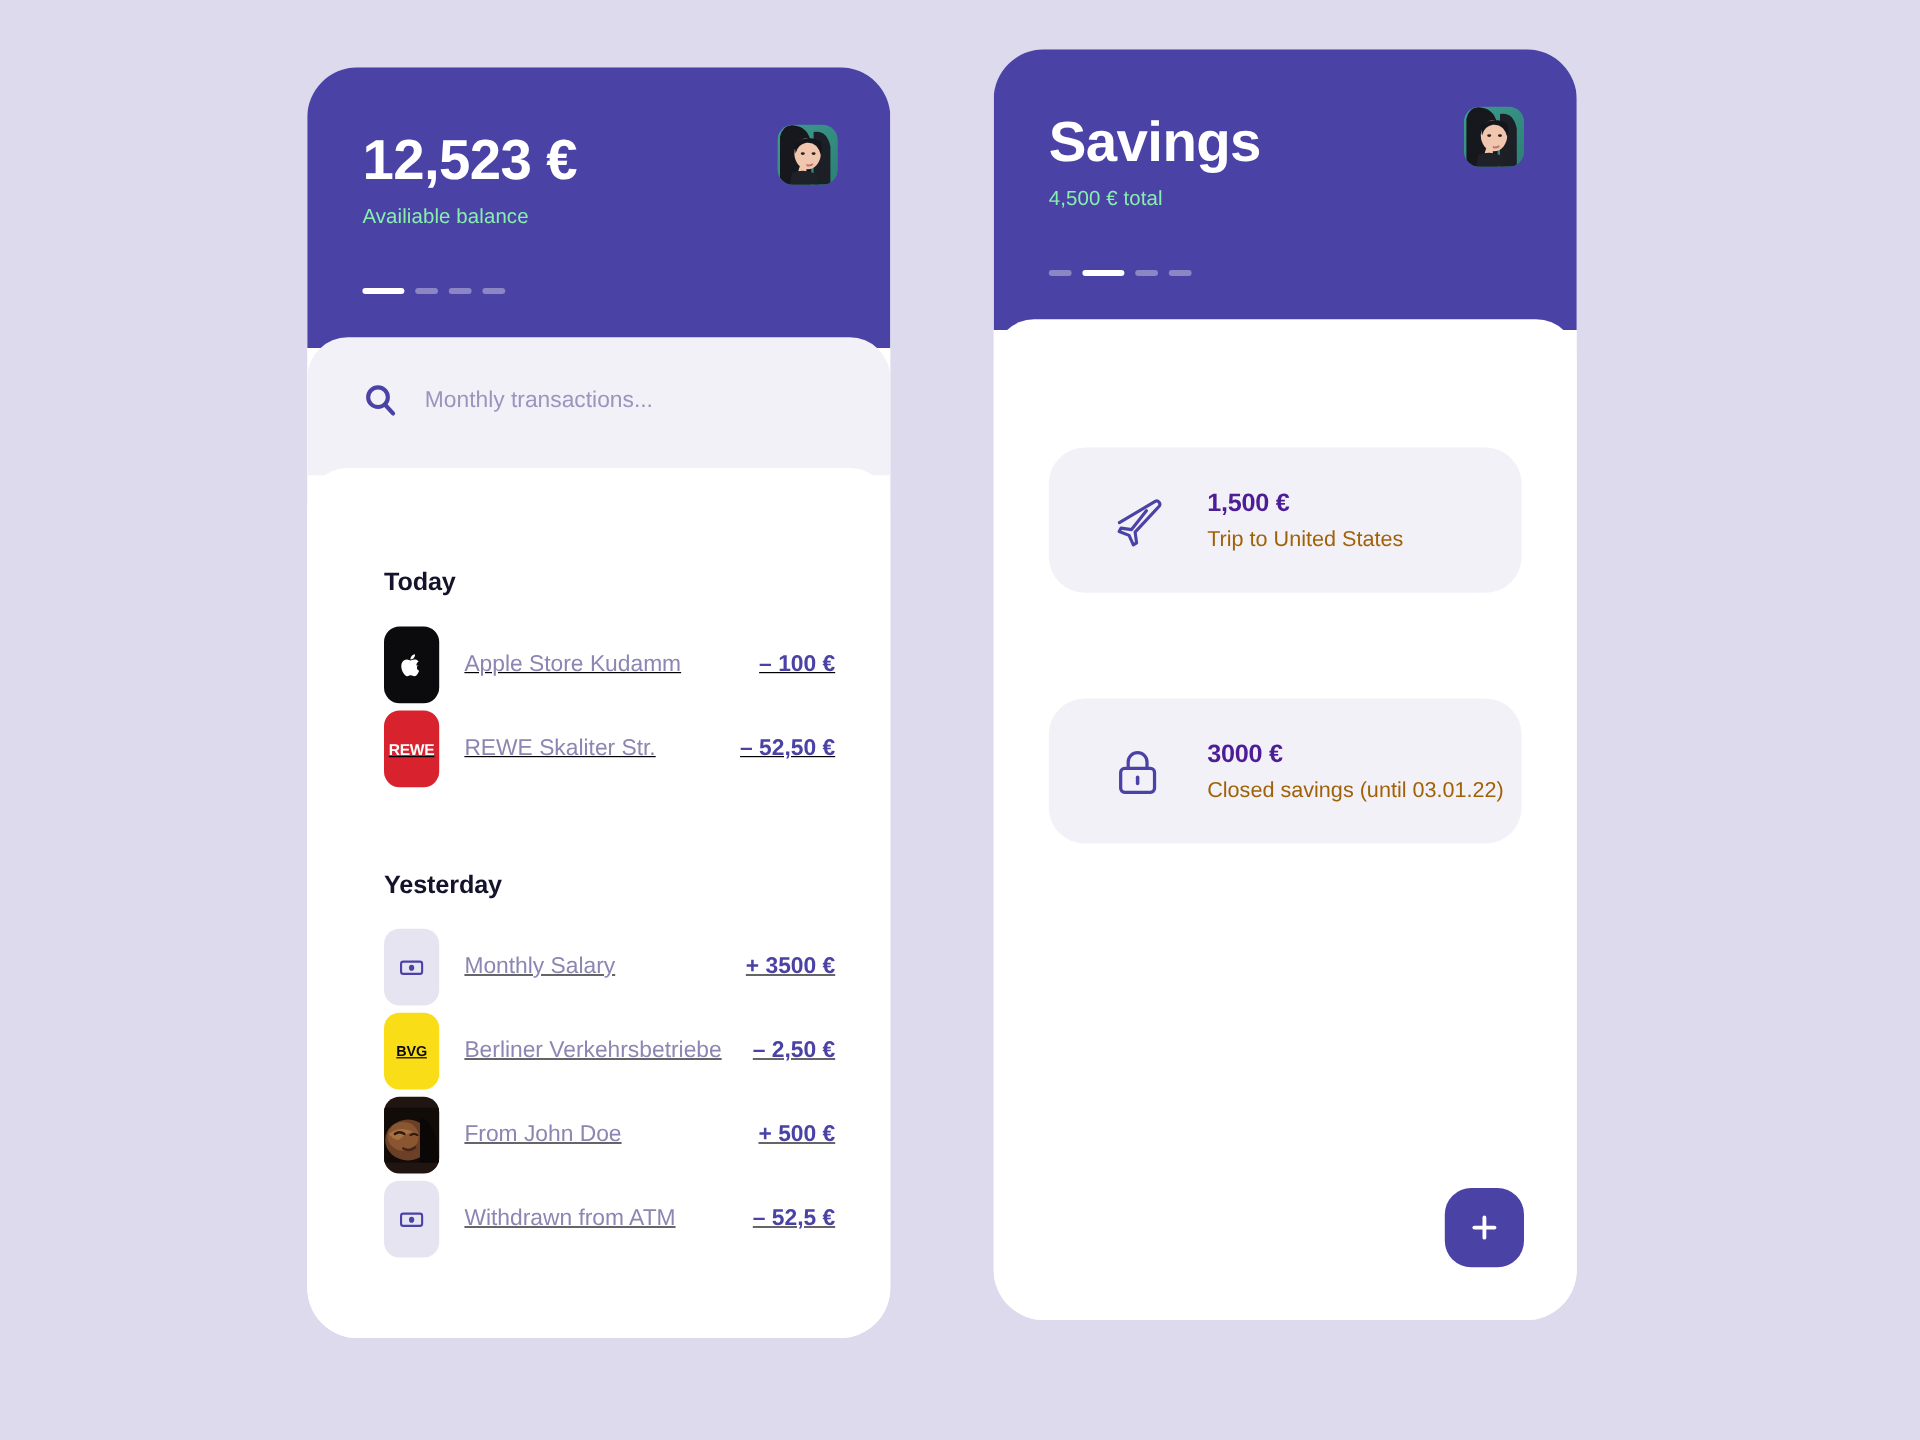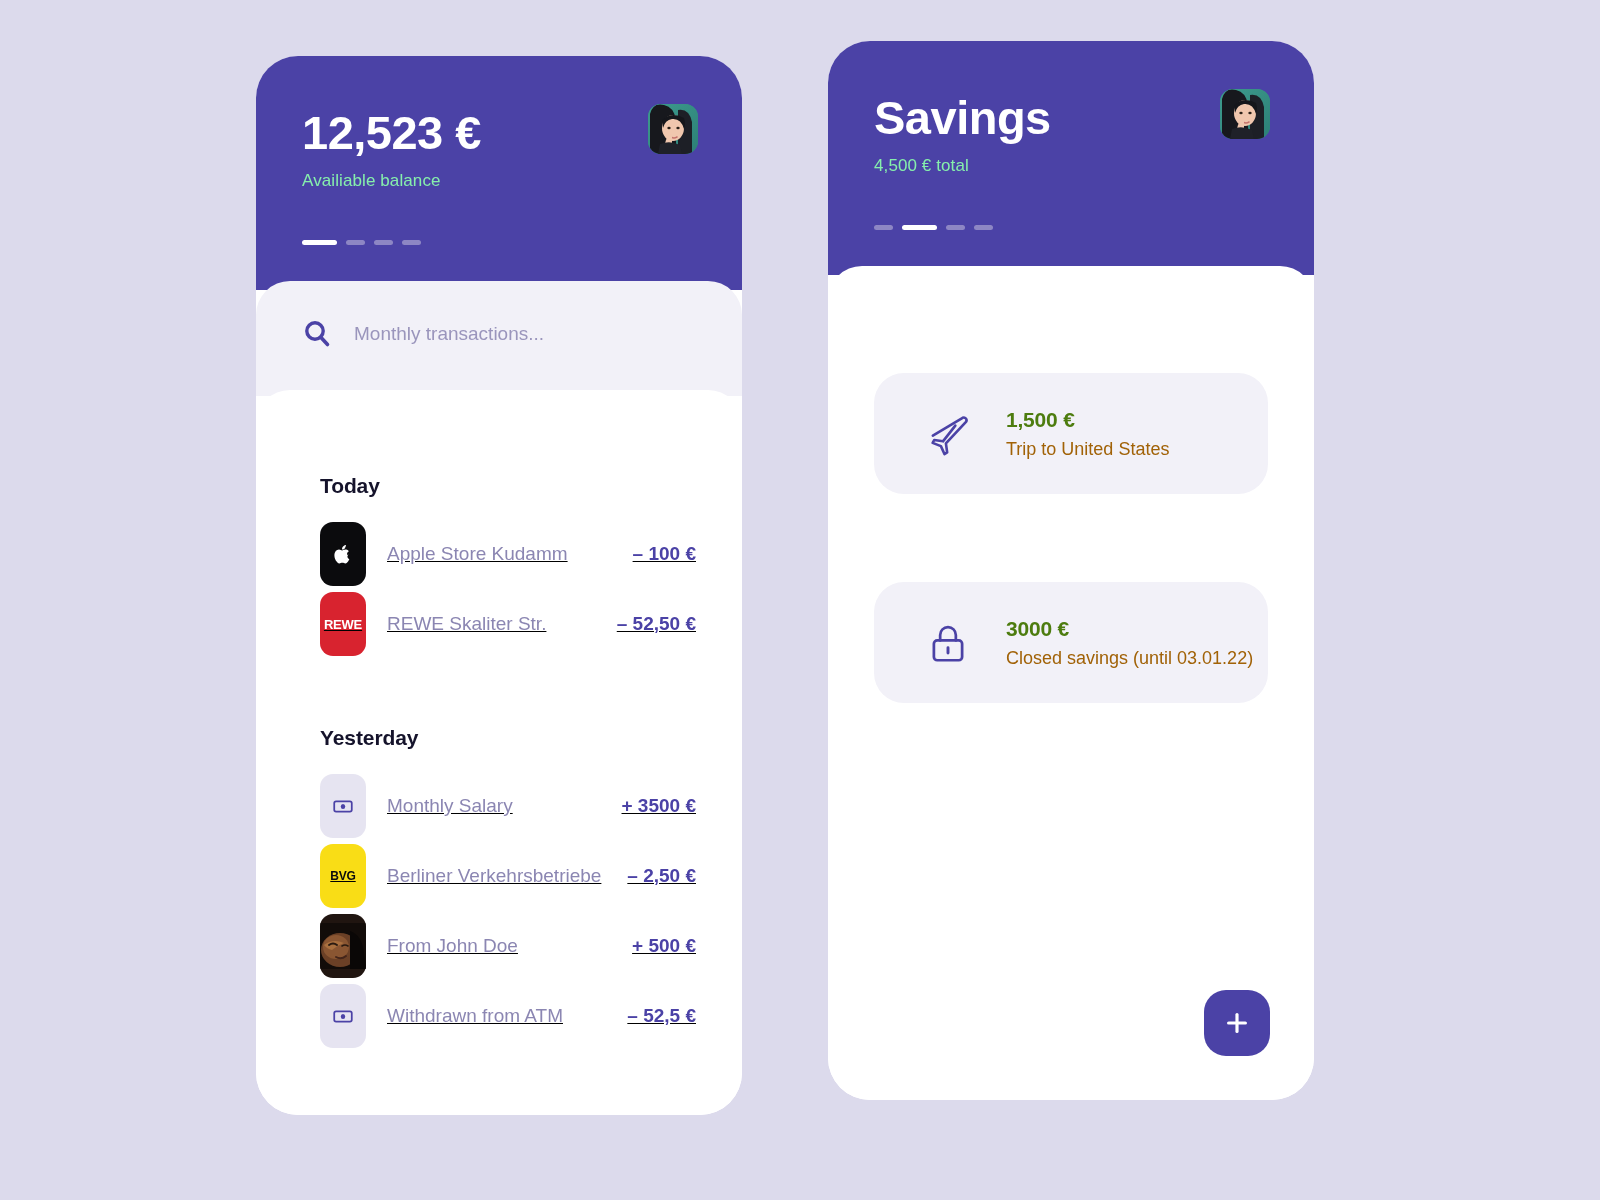--- a/index.html
+++ b/index.html
@@ -188,21 +188,21 @@
   .savings-icon {
     flex:0 0 56px;
     width:56px; height:56px;
     display:flex; align-items:center; justify-content:center;
   }
   .savings-icon svg { display:block; }
   .savings-text { margin-left:30px; }
   .savings-amount {
     font-size:21px;
     font-weight:bold;
-    color:#4d7c0f;
+    color:#4c1d95;
     line-height:1.25;
     letter-spacing:-0.2px;
   }
   .savings-desc {
     margin-top:5px;
     font-size:18px;
     color:#a16207;
   }
 
   

